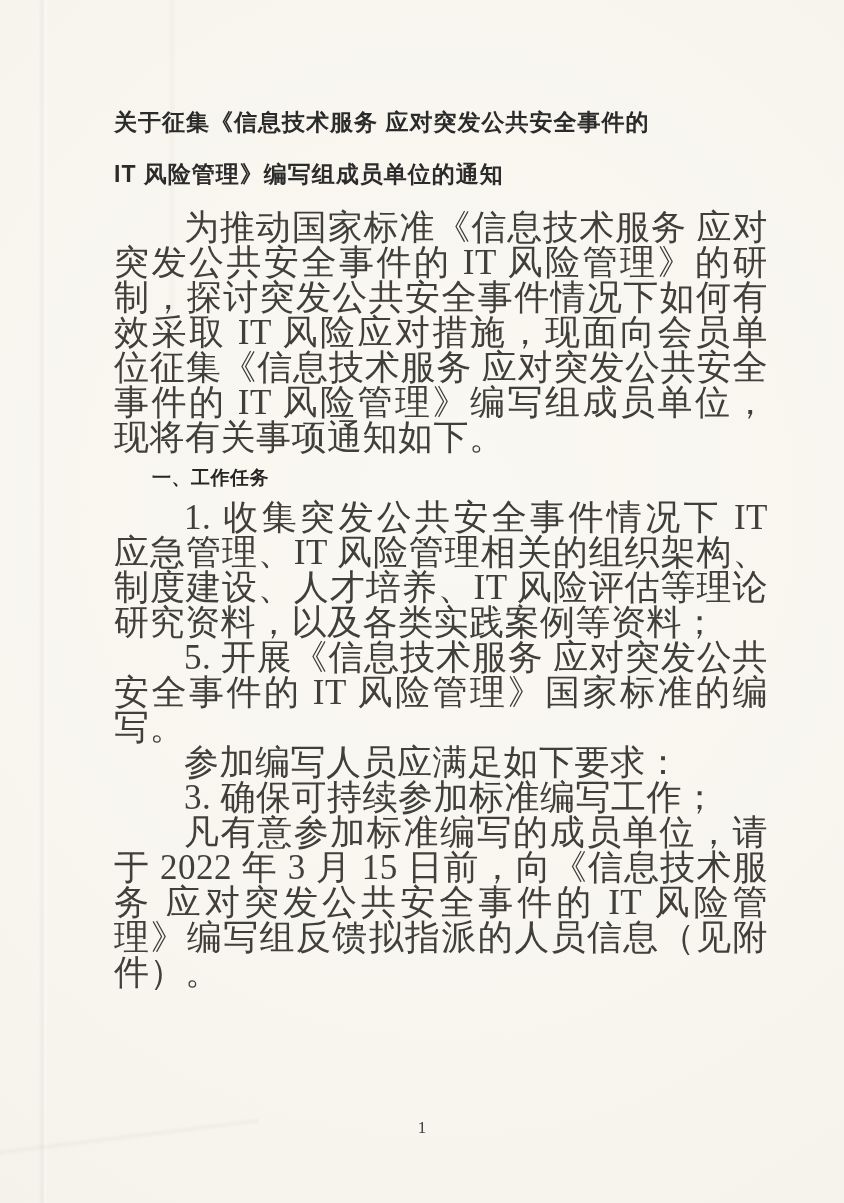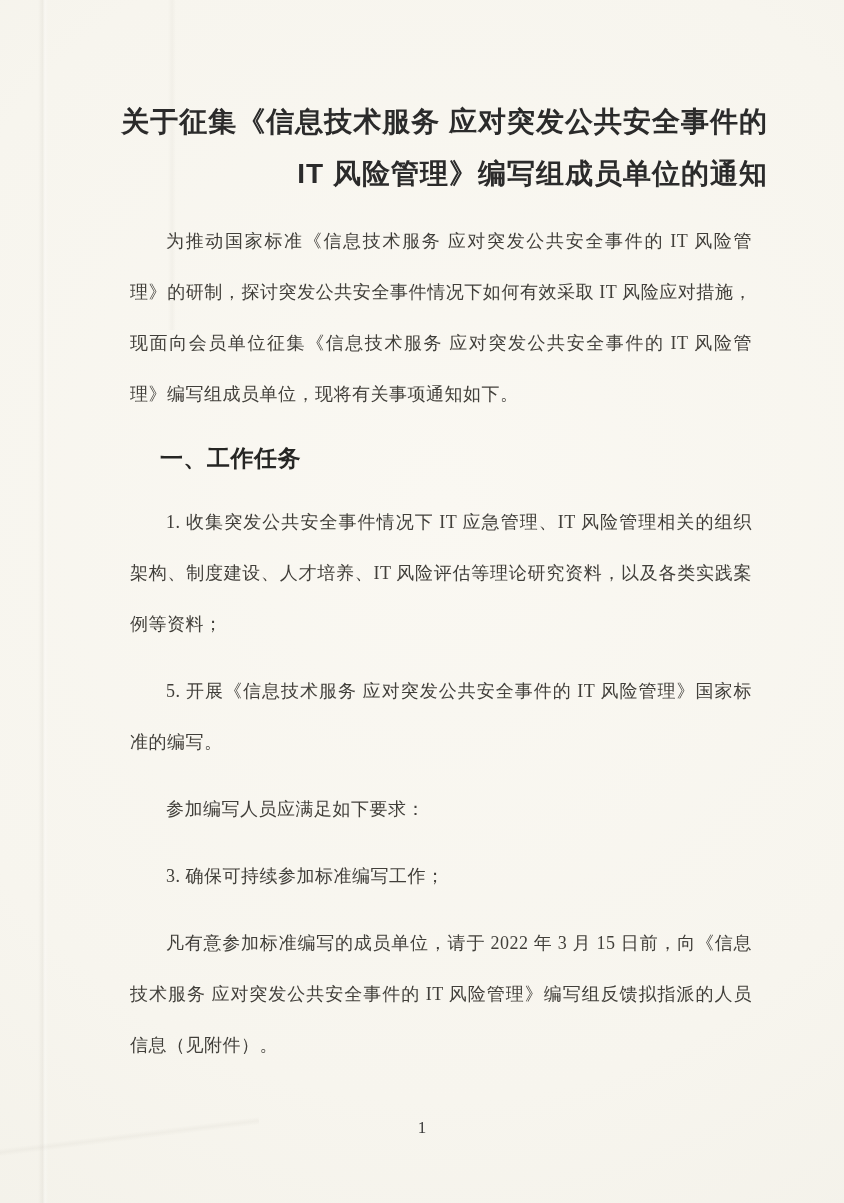--- a/index.html
+++ b/index.html
@@ -42,42 +42,42 @@
   }
   .content {
     position: absolute;
     left: 114px;
     top: 96px;
     width: 654px;
   }
   .doc-title {
     font-family: "Liberation Sans", "DejaVu Sans", sans-serif;
     font-weight: bold;
-    font-size: 28px;
+    font-size: 23px;
     line-height: 52px;
     letter-spacing: 1px;
-    text-align: right;
+    text-align: left;
     color: #2b2b2b;
     margin: 0 0 10px 0;
   }
   .doc-title .title-line { display: block; }
   .para {
-    margin: 16px;
-    font-size: 18px;
-    line-height: 51px;
+    margin: 0;
+    font-size: 35px;
+    line-height: 35px;
     letter-spacing: 0.5px;
     text-align: justify;
     text-indent: 2em;
     color: #413f3a;
   }
   .section-heading {
     margin: 0;
     font-family: "Liberation Sans", "DejaVu Sans", sans-serif;
     font-weight: bold;
-    font-size: 23px;
+    font-size: 19px;
     line-height: 45px;
     letter-spacing: 0.5px;
     text-indent: 2em;
     color: #262624;
   }
   .page-number {
     position: absolute;
     left: 0;
     top: 1118px;
     width: 844px;

